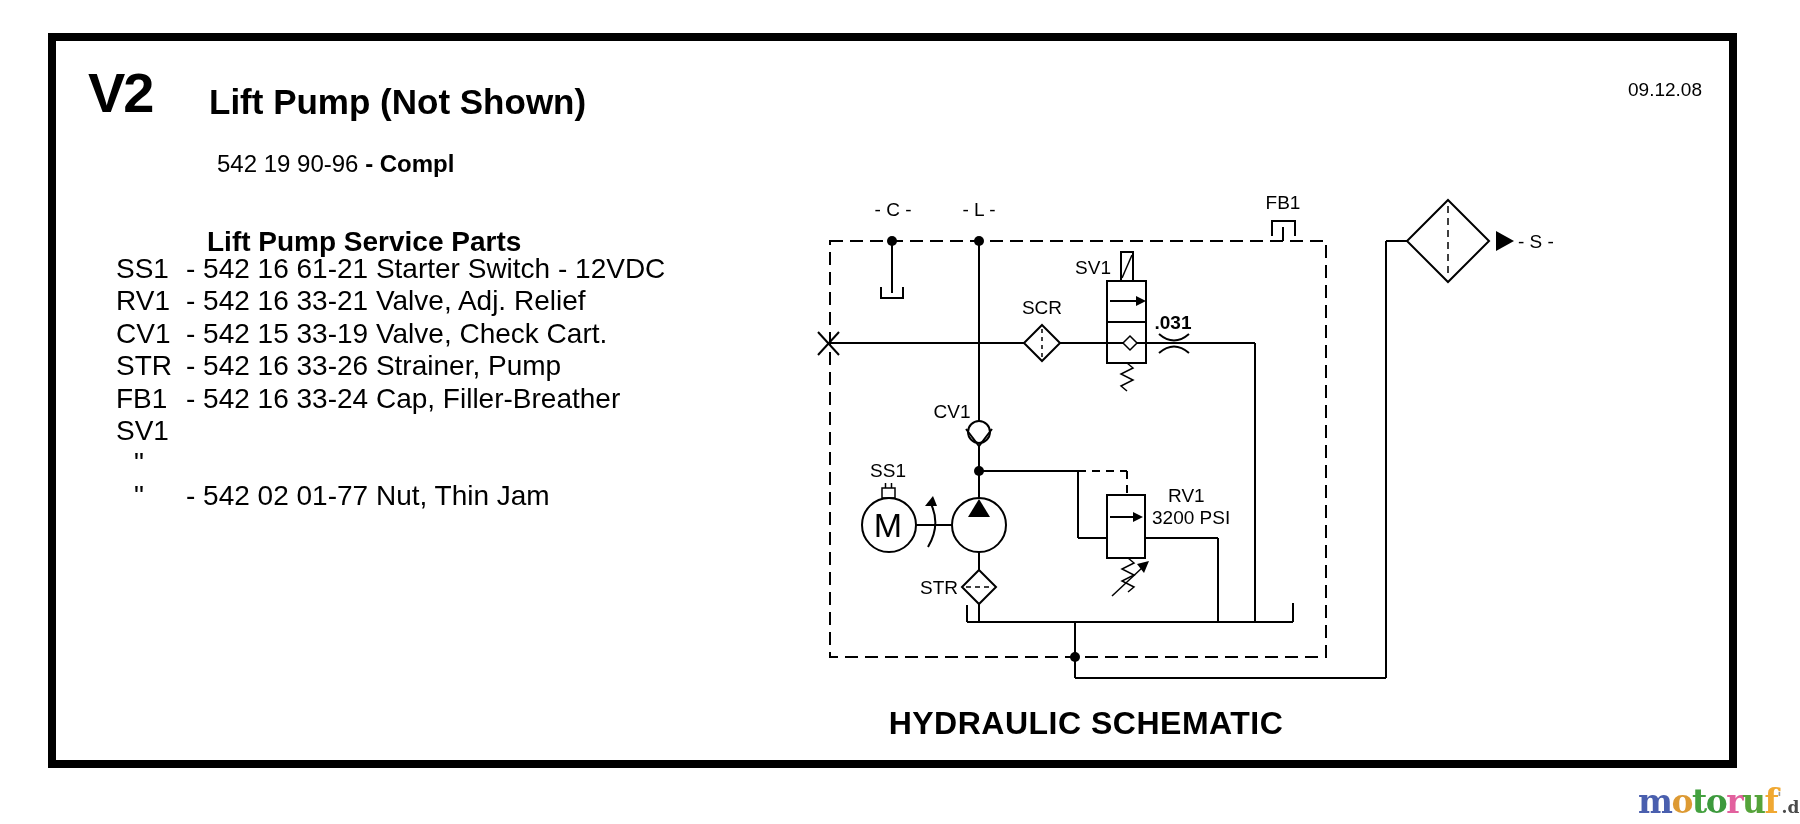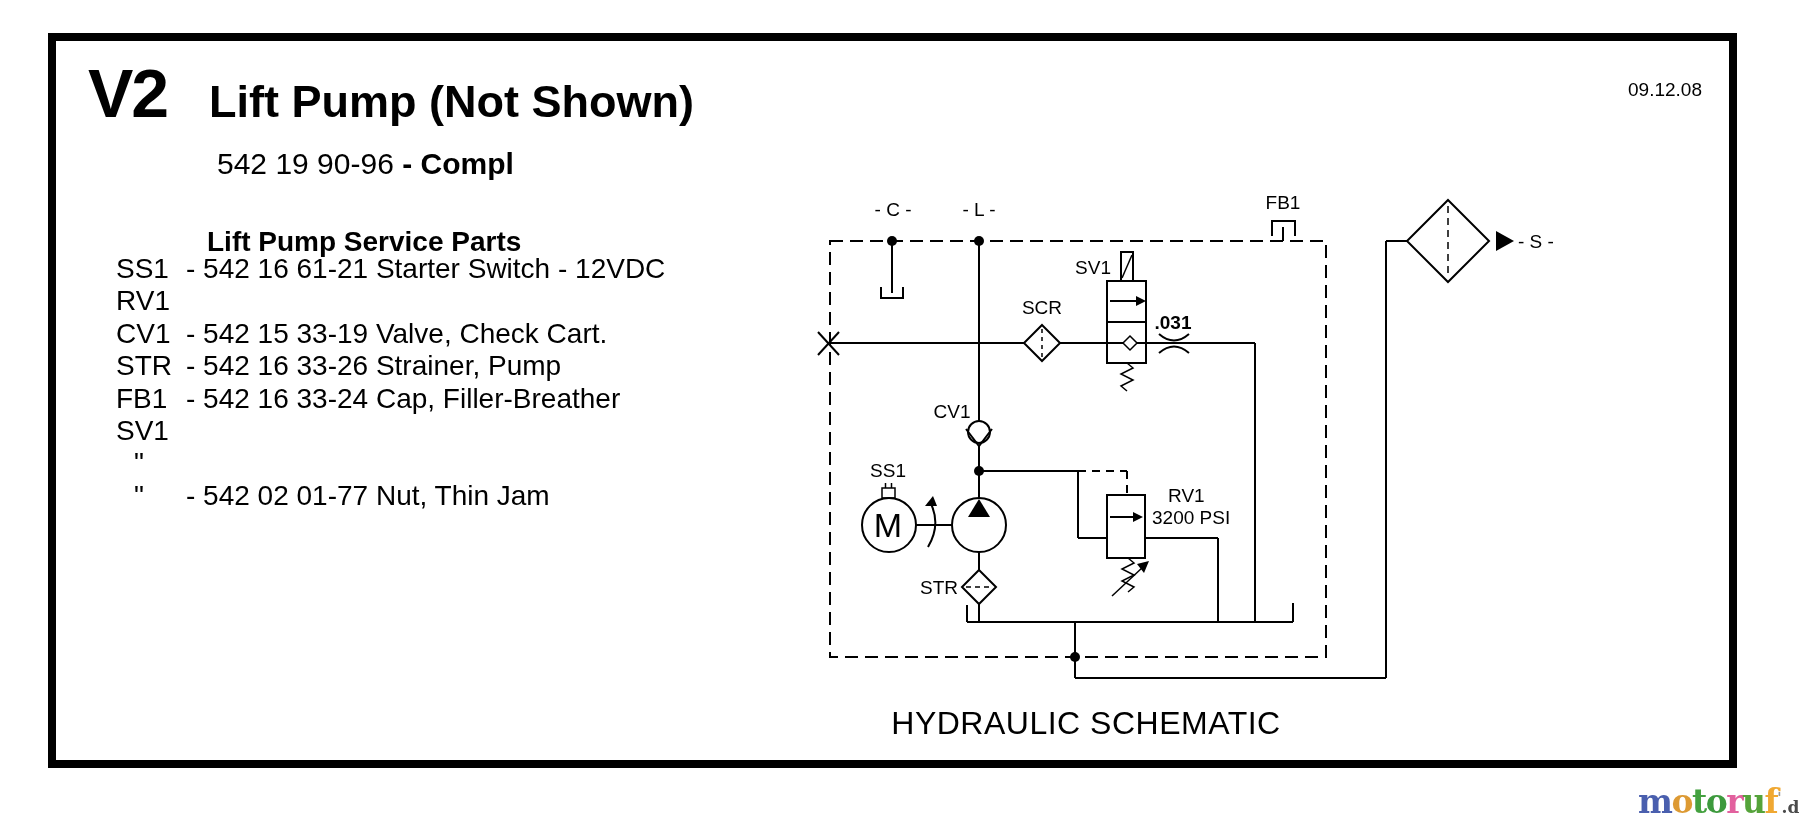--- a/index.html
+++ b/index.html
@@ -1,30 +1,30 @@
 <!DOCTYPE html>
 <html><head>
 <meta charset="utf-8">
 <style>
   html,body{margin:0;padding:0;background:#ffffff;}
   body{width:1800px;height:824px;position:relative;overflow:hidden;
        font-family:"Liberation Sans",sans-serif;color:#000;}
   .abs{position:absolute;}
   .frame{left:48px;top:33px;width:1673px;height:719px;border:8px solid #000;background:#fff;}
-  .model{left:88px;top:62px;font-size:68px;font-weight:bold;line-height:62px;letter-spacing:-2px;}
-  .title{left:209px;top:80px;font-size:45px;font-weight:bold;line-height:44px;}
-  .partnum{left:217px;top:149px;font-size:30px;line-height:30px;}
+  .model{left:88px;top:62px;font-size:56px;font-weight:bold;line-height:62px;letter-spacing:-2px;}
+  .title{left:209px;top:80px;font-size:35px;font-weight:bold;line-height:44px;}
+  .partnum{left:217px;top:149px;font-size:24px;line-height:30px;}
   .partnum b{font-weight:bold;}
   .list-head{left:207px;top:217px;font-size:28px;font-weight:bold;line-height:30px;margin-top:10px;}
   .parts{left:116px;top:253px;font-size:28px;line-height:32.4px;}
   .prow{display:flex;white-space:pre;}
   .pref{display:inline-block;width:70px;flex:0 0 70px;}
   .pref.q{padding-left:18px;width:52px;flex-basis:52px;}
   .date{left:1628px;top:80px;width:90px;font-size:19px;line-height:20px;}
-  .caption{left:886px;top:706px;width:400px;text-align:center;font-size:32px;font-weight:normal;line-height:34px;letter-spacing:0.5px;}
+  .caption{left:886px;top:706px;width:400px;text-align:center;font-size:32px;font-weight:bold;line-height:34px;letter-spacing:0.5px;}
   .schematic{left:780px;top:180px;}
   .wm{left:1638px;top:781px;font-family:"DejaVu Serif","Liberation Serif",serif;
       font-weight:bold;font-size:33px;line-height:34px;letter-spacing:-1.5px;white-space:nowrap;}
   .wm .tick{font-size:14px;vertical-align:10px;letter-spacing:0;}
   .wm .tld{font-size:17px;font-weight:bold;letter-spacing:0;}
   svg text{font-family:"Liberation Sans",sans-serif;font-size:19px;fill:#000;}
   svg text.bold{font-weight:bold;}
   svg text.mlabel{font-size:34px;}
 </style>
 </head>
@@ -34,21 +34,21 @@
 
 <div class="abs model">V2</div>
 <div class="abs title">Lift Pump (Not Shown)</div>
 <div class="abs partnum"><span>542 19 90-96 </span><b>- Compl</b></div>
 <div class="abs date">09.12.08</div>
 
 <div class="abs list-head">Lift Pump Service Parts</div>
 
 <div class="abs parts">
   <div class="prow"><span class="pref">SS1</span><span>- 542 16 61-21 Starter Switch - 12VDC</span></div>
-  <div class="prow"><span class="pref">RV1</span></div>
+  <div class="prow"><span class="pref">RV1</span><span>- 542 16 33-21 Valve, Adj. Relief</span></div>
   <div class="prow"><span class="pref">CV1</span><span>- 542 15 33-19 Valve, Check Cart.</span></div>
   <div class="prow"><span class="pref">STR</span><span>- 542 16 33-26 Strainer, Pump</span></div>
   <div class="prow"><span class="pref">FB1</span><span>- 542 16 33-24 Cap, Filler-Breather</span></div>
   <div class="prow"><span class="pref">SV1</span></div>
   <div class="prow"><span class="pref q">"</span></div>
   <div class="prow"><span class="pref q">"</span><span>- 542 02 01-77 Nut, Thin Jam</span></div>
 </div>
 
 <svg class="abs schematic" width="820" height="520" viewBox="780 180 820 520" fill="none" stroke="#000" stroke-width="2">
 

